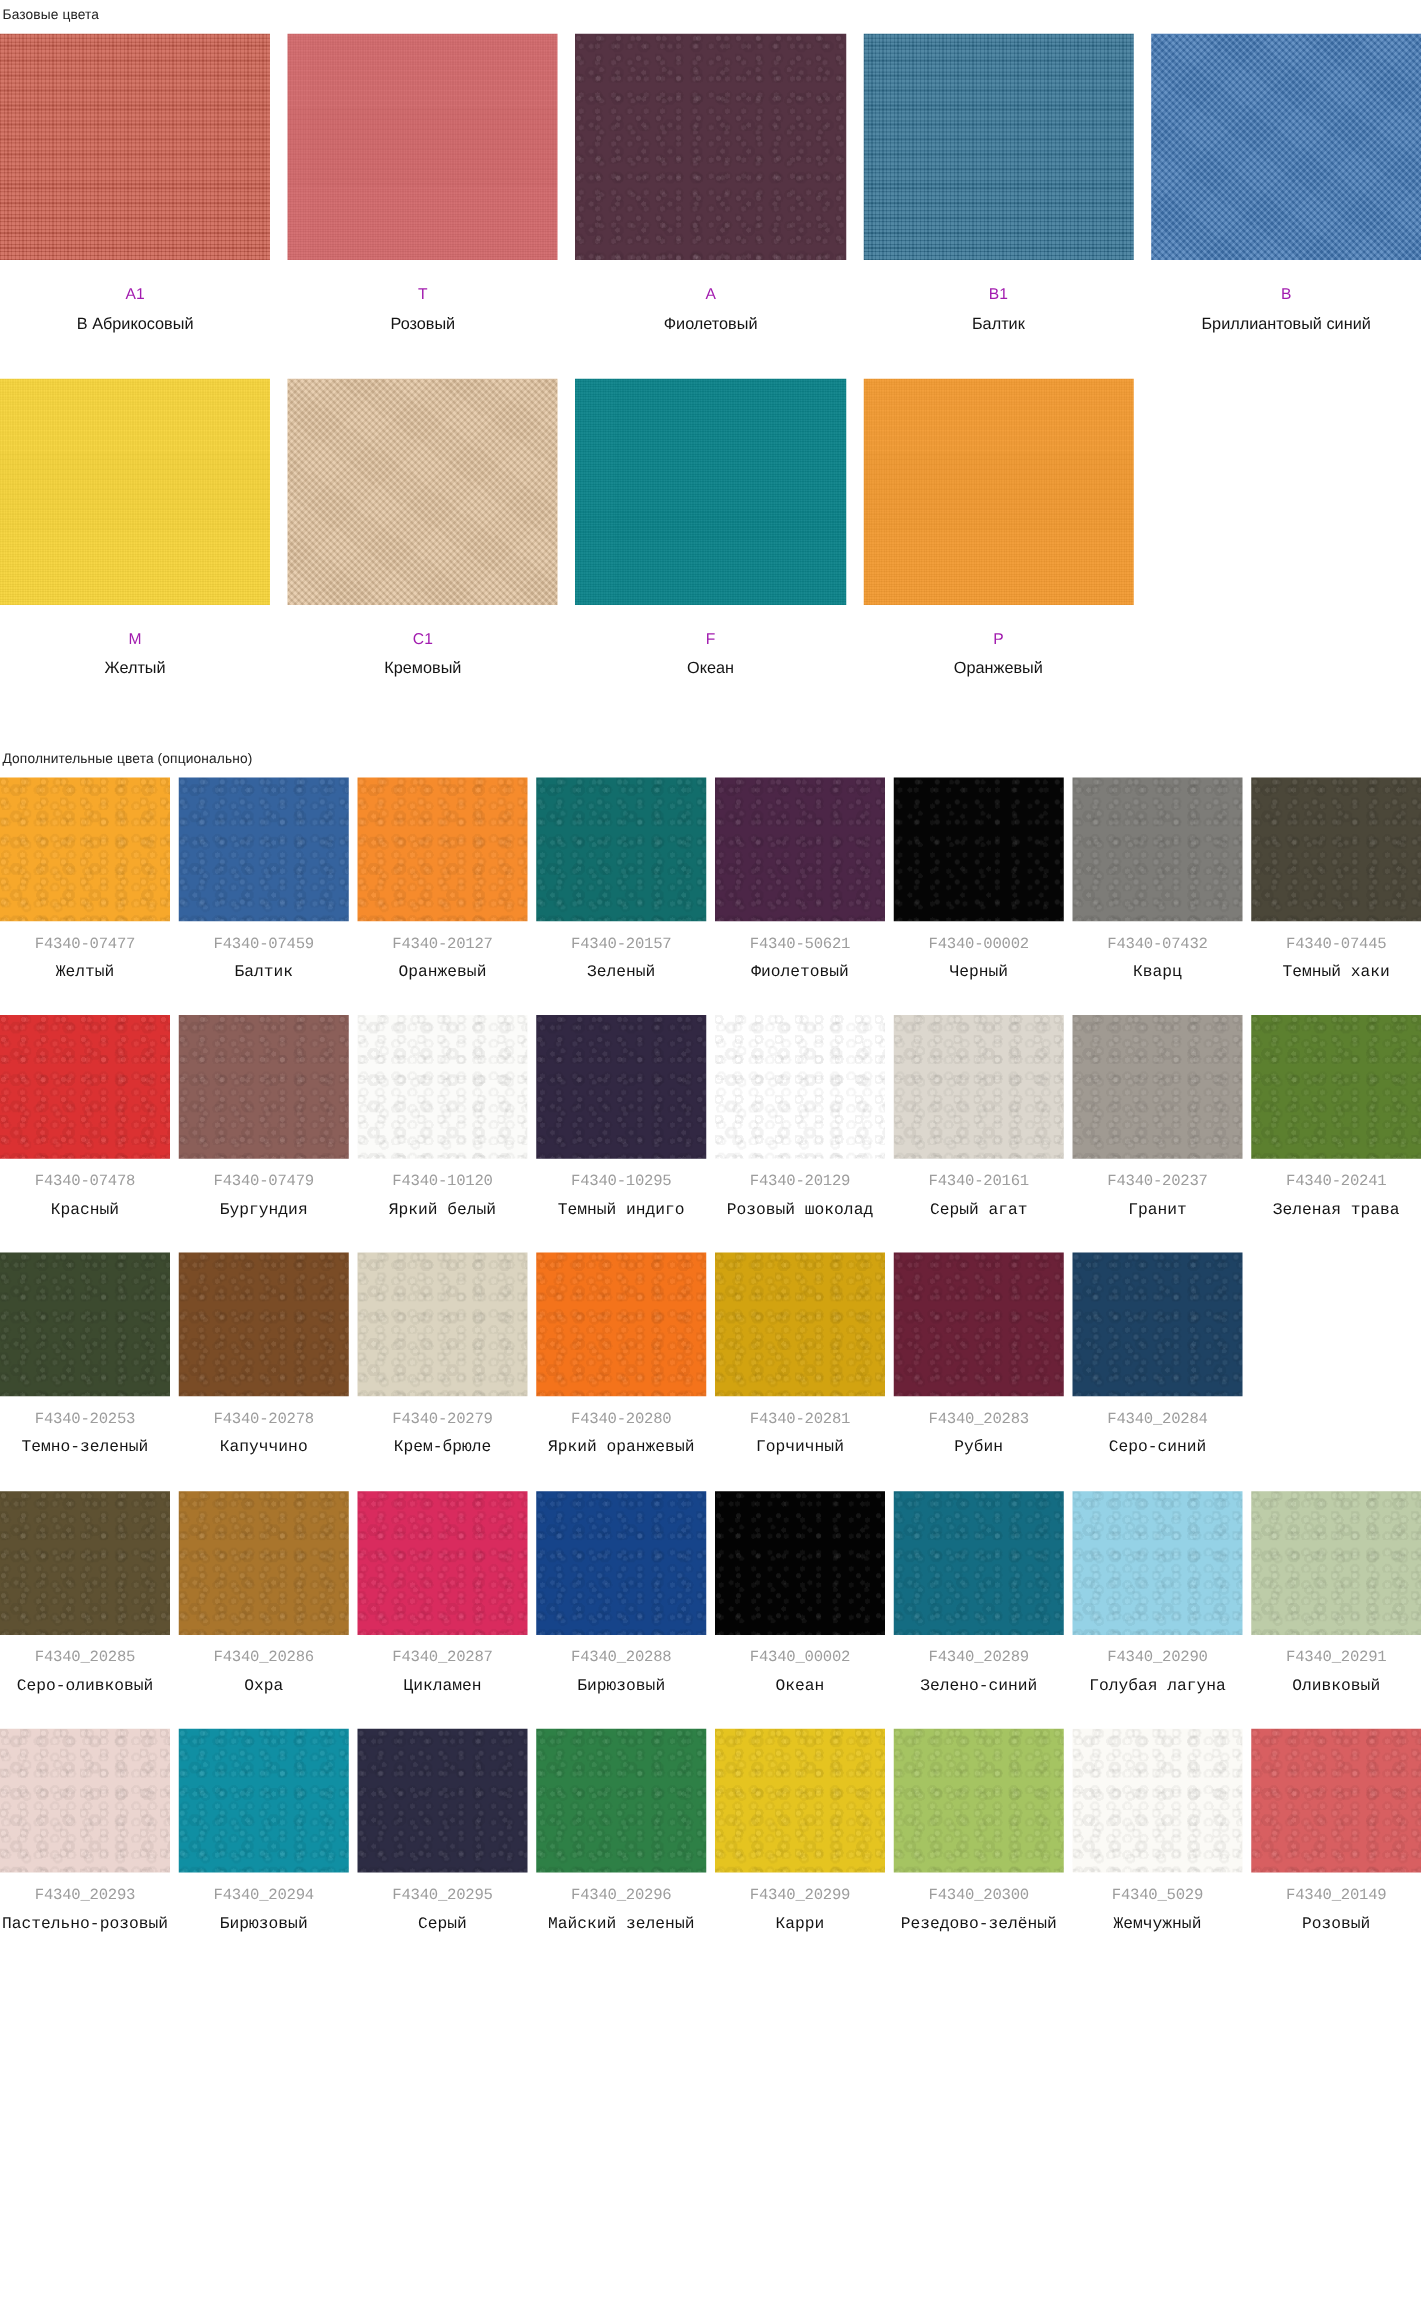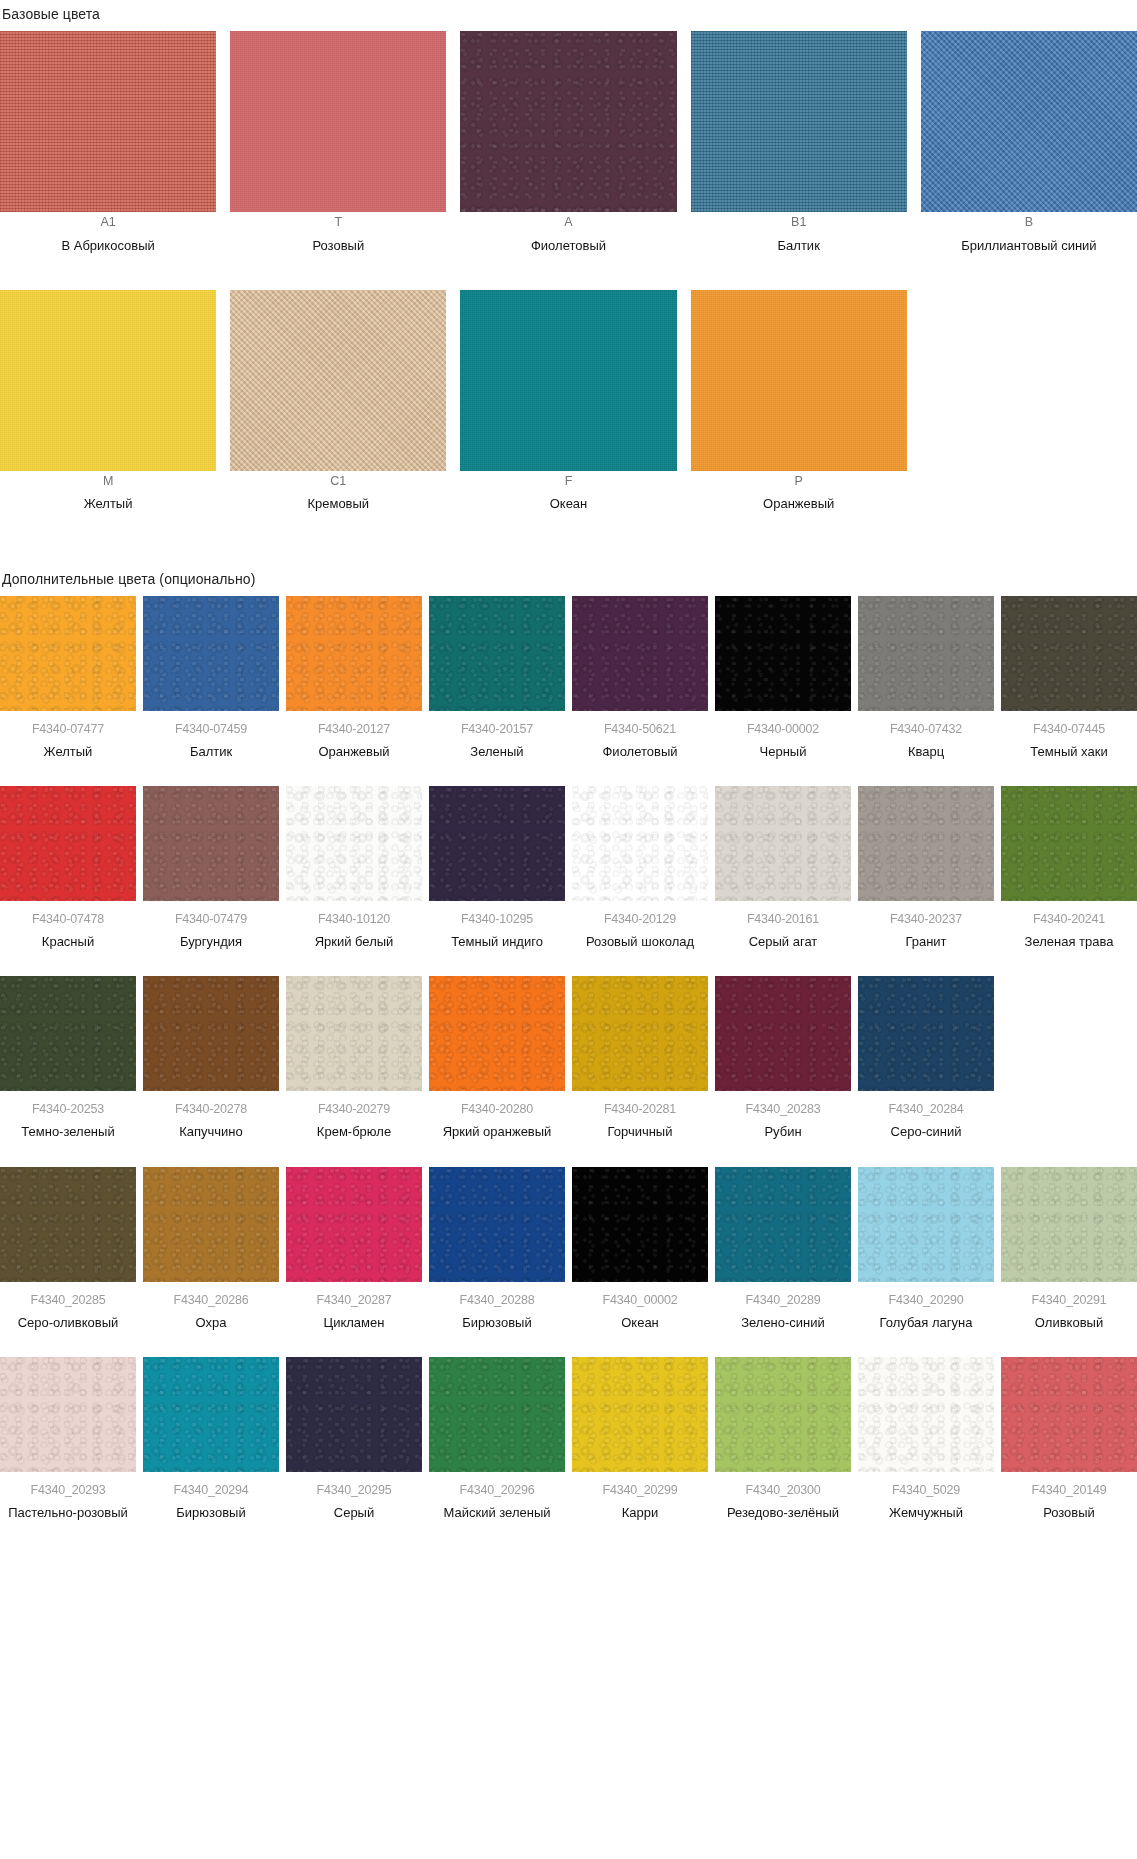--- a/index.html
+++ b/index.html
@@ -10,21 +10,21 @@
     width: 1137px;
   }
   body {
     font-family: "Liberation Sans", "DejaVu Sans", sans-serif;
     color: #1a1a1a;
     width: 1137px;
     position: relative;
   }
 
   .section-title {
-    font-size: 14px;
+    font-size: 11px;
     color: #222222;
     font-weight: 400;
     padding: 6px 0 0 2px;
     letter-spacing: 0.1px;
   }
 
   
   .base-grid {
     display: grid;
     grid-template-columns: repeat(5, 1fr);
@@ -39,22 +39,22 @@
     align-items: center;
   }
   .base-swatch {
     width: 100%;
     height: 181px;
     position: relative;
     overflow: hidden;
   }
   .base-code {
     font-size: 12.5px;
-    color: #737373;
-    margin-top: 3px;
+    color: #a21caf;
+    margin-top: 20px;
     text-align: center;
     line-height: 1.25;
   }
   .base-name {
     font-size: 13px;
     color: #141414;
     margin-top: 7px;
     text-align: left;
     line-height: 1.3;
     white-space: nowrap;
@@ -64,20 +64,21 @@
   .add-grid {
     display: grid;
     grid-template-columns: repeat(8, 1fr);
     column-gap: 7px;
     margin-top: 9px;
   }
   .add-cell {
     display: flex;
     flex-direction: column;
     align-items: center;
+    font-family: Liberation Mono, monospace;
   }
   .add-swatch {
     width: 100%;
     height: 115px;
     position: relative;
     overflow: hidden;
   }
   .add-code {
     font-size: 12.5px;
     color: #9d9d9d;

